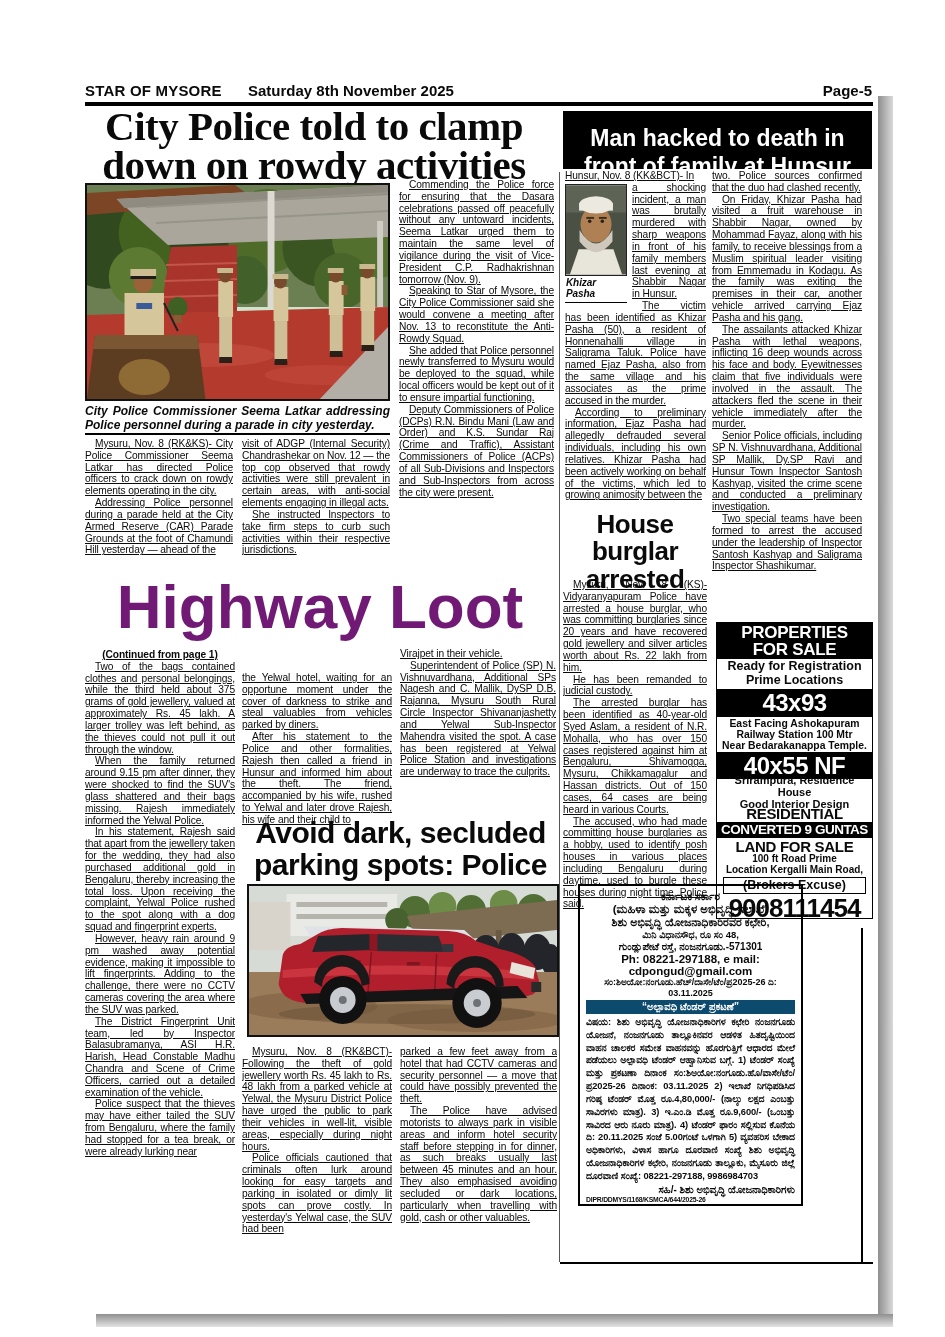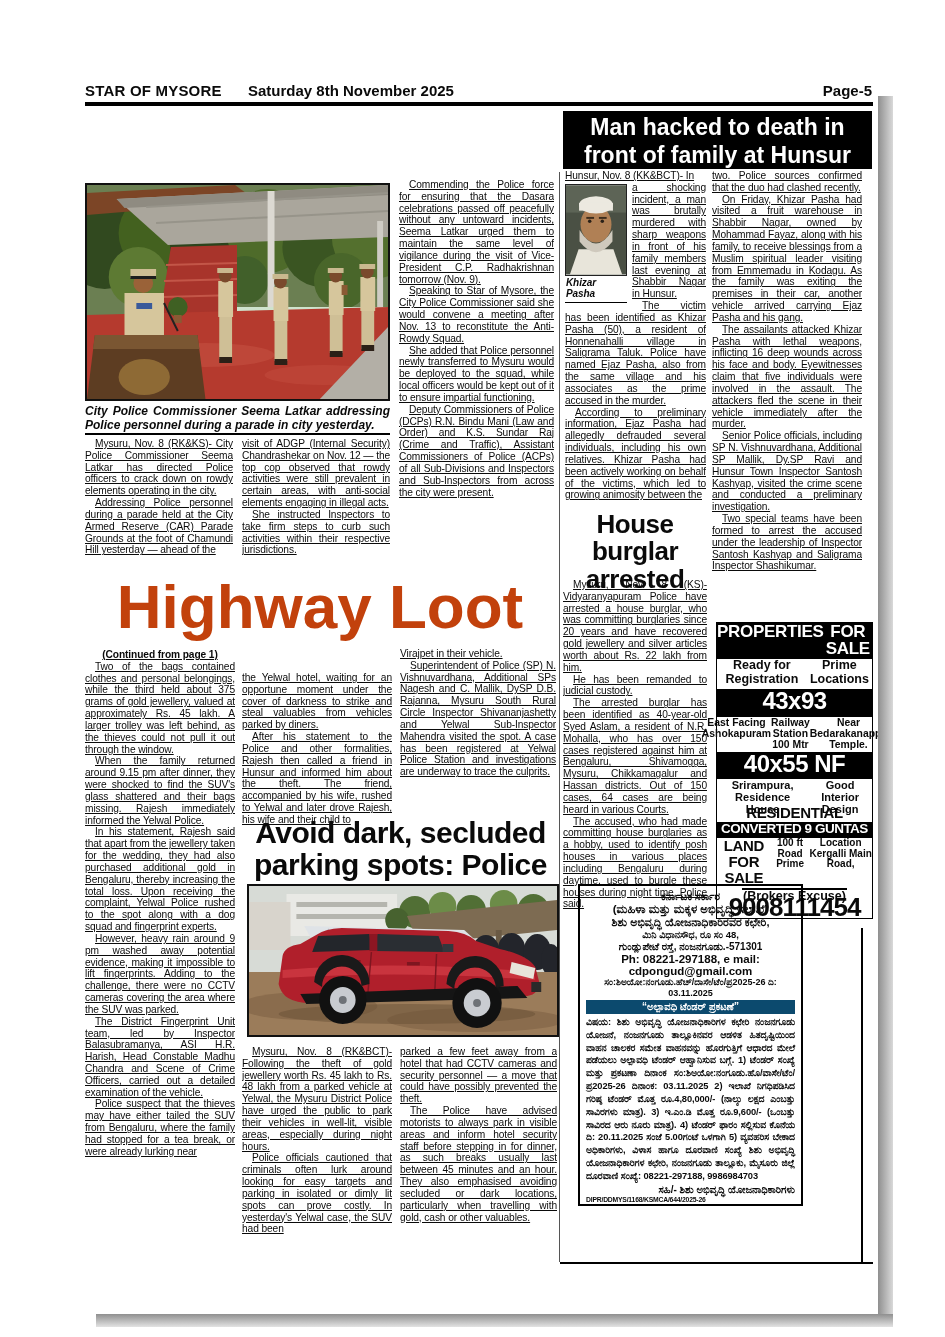--- a/index.html
+++ b/index.html
@@ -9,22 +9,22 @@
   
   #masthead{left:85px;top:82px;font-size:15px;font-weight:bold;letter-spacing:.2px;}
   #dateline{left:248px;top:82px;font-size:15px;font-weight:bold;}
   #pageno{right:73px;top:82px;font-size:15px;font-weight:bold;}
   #toprule{left:85px;top:102px;width:788px;height:4px;background:#000;}
   
   #a1-head{left:78px;top:107px;width:472px;text-align:center;
            font-family:"Liberation Serif",serif;font-weight:bold;font-size:41px;
            line-height:.95;letter-spacing:-.5px;}
   #a2-headbox{left:563px;top:111px;width:309px;height:58px;background:#000;color:#fff;
-           text-align:center;font-weight:bold;font-size:23px;line-height:1.2;padding-top:3px;box-sizing:border-box;}
-  #hl-head{left:85px;top:575px;width:470px;text-align:center;color:#c2410c;
+           text-align:center;font-weight:bold;font-size:23px;line-height:1.2;padding-top:14px;box-sizing:border-box;}
+  #hl-head{left:85px;top:575px;width:470px;text-align:center;color:#701a75;
            font-weight:bold;font-size:62px;line-height:1.02;letter-spacing:0px;}
   #a3-head{left:561px;top:511px;width:148px;text-align:center;font-weight:bold;
            font-size:26px;line-height:1.05;letter-spacing:-.5px;}
   #a5-head{left:243px;top:817px;width:315px;text-align:center;font-weight:bold;
            font-size:30px;line-height:1.05;letter-spacing:-.5px;}
   
   #parade-photo{left:85px;top:183px;width:305px;height:218px;border:2px solid #111;box-sizing:border-box;}
   #suv-photo{left:247px;top:884px;width:312px;height:153px;border:2px solid #111;box-sizing:border-box;}
   #parade-photo svg,#suv-photo svg{display:block;width:100%;height:100%;}
   #a1-caption{left:85px;top:404px;width:305px;font-size:12px;font-weight:bold;font-style:italic;
@@ -55,21 +55,21 @@
   #vrule1{left:559px;top:172px;width:1px;height:1090px;background:#555;}
   #vrule2{left:861px;top:928px;width:1.5px;height:335px;background:#000;}
   #botrule{left:560px;top:1262px;width:313px;height:2px;background:#000;}
   #shadow-r{right:52px;top:96px;width:15px;height:1224px;
             background:linear-gradient(90deg,#8f8f8f,#d9d9d9);}
   #shadow-b{left:96px;top:1314px;width:797px;height:13px;
             background:linear-gradient(180deg,#8f8f8f,#e3e3e3);}
   
   #props{left:716px;top:622px;width:157px;height:297px;border:1.5px solid #000;box-sizing:border-box;
          display:flex;flex-direction:column;text-align:center;}
-  #props .pr{flex:0 0 auto;display:flex;flex-direction:row;justify-content:center;}
+  #props .pr{flex:0 0 auto;display:flex;flex-direction:column;justify-content:center;}
   #props .pb{background:#000;color:#fff;}
   #props .l1{font-weight:bold;font-size:17px;line-height:1.02;letter-spacing:-.3px;}
   #props .l2{font-weight:bold;font-size:12.5px;line-height:1.1;}
   #props .big{font-weight:bold;font-size:24px;line-height:1;letter-spacing:-.5px;}
   #props .l3{font-weight:bold;font-size:10.4px;line-height:1.08;}
   #props .l4{font-weight:bold;font-size:11px;line-height:1.1;}
   #props .l5{font-weight:bold;font-size:15px;line-height:1.05;letter-spacing:-.3px;}
   #props .l6{font-weight:bold;font-size:13.5px;line-height:1.05;letter-spacing:-.5px;}
   #props .l7{font-weight:bold;font-size:10px;line-height:1.05;}
   #props .brok{font-weight:bold;font-size:12.5px;border:1.5px solid #000;margin:12px 6px;line-height:1.2;}
@@ -93,20 +93,24 @@
 </head>
 <body>
 
 <div class="page">
 
   <div class="abs" id="masthead">STAR OF MYSORE</div>
   <div class="abs" id="dateline">Saturday 8th November 2025</div>
   <div class="abs" id="pageno">Page-5</div>
   <div class="abs" id="toprule"></div>
 
+  <div class="abs" id="a1-head">
+    <div>City Police told to clamp</div>
+    <div>down on rowdy activities</div>
+  </div>
 
   <div class="abs" id="a2-headbox">
     <div>Man hacked to death in</div>
     <div>front of family at Hunsur</div>
   </div>
 
   <div class="abs" id="parade-photo">
     <svg viewBox="0 0 305 214" preserveAspectRatio="none">
       <rect width="305" height="214" fill="#6b7f52"></rect>
       <circle cx="18" cy="62" r="42" fill="#31491f"></circle>

